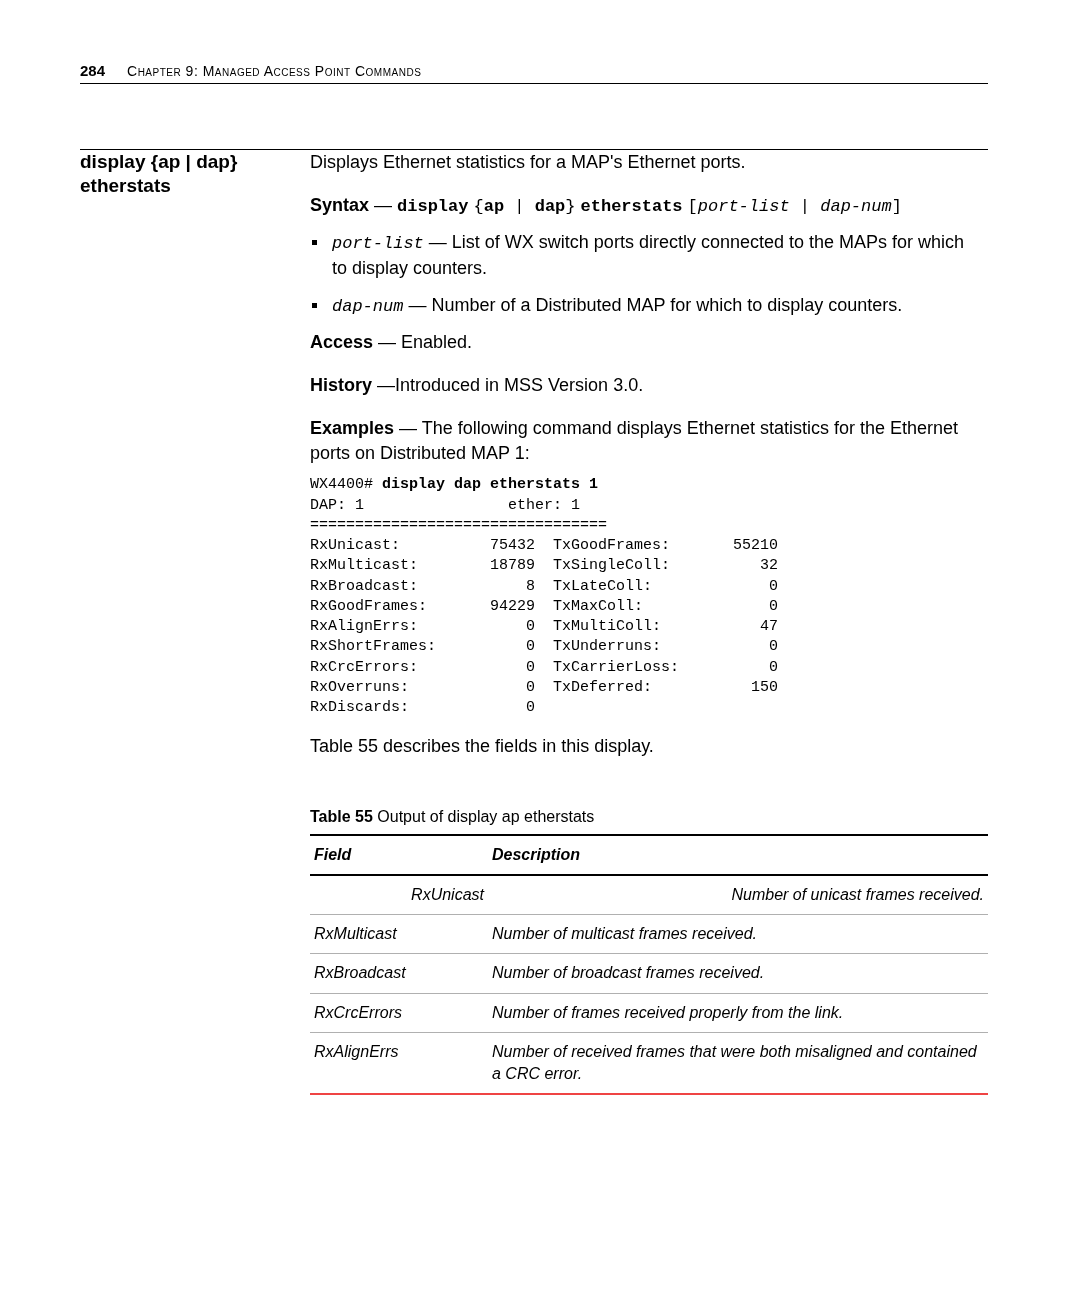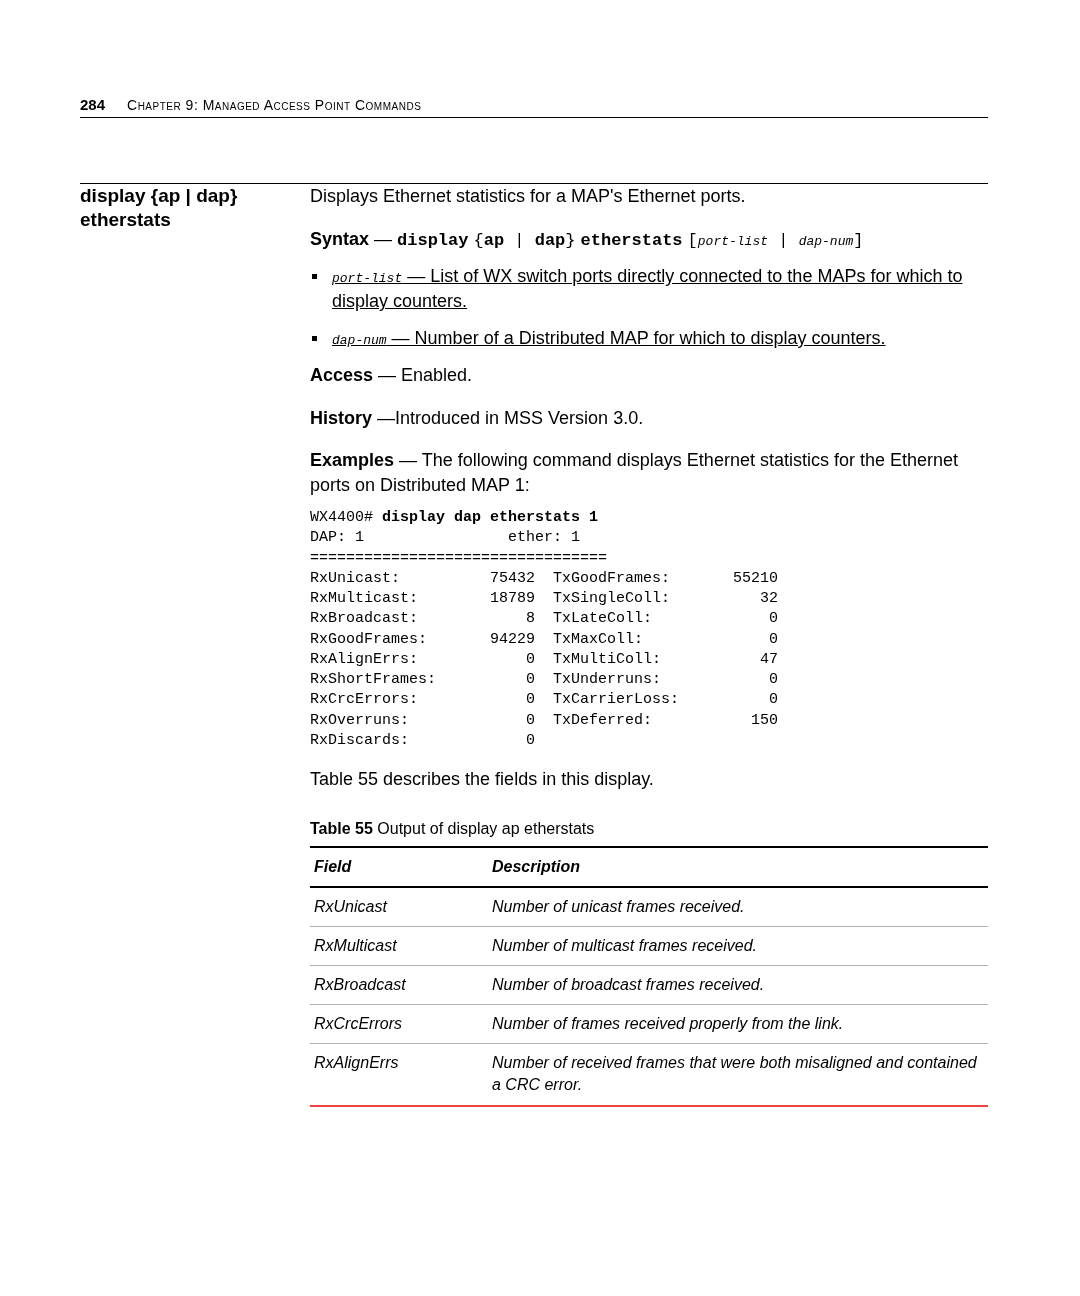--- a/index.html
+++ b/index.html
@@ -17,21 +17,20 @@
   .header {
     display: flex;
     align-items: baseline;
     font-size: 14px;
     margin-bottom: 4px;
   }
   .page-num {
     font-weight: 700;
     margin-right: 22px;
     font-size: 15px;
-    margin-top: 34px;
   }
   .chapter {
     font-variant: small-caps;
     letter-spacing: 0.5px;
   }
   .hr-top {
     border: none;
     border-top: 1px solid #000;
     margin: 0 0 65px 0;
   }
@@ -51,26 +50,25 @@
   }
   .right-col {
     flex: 1;
     font-size: 18px;
     line-height: 1.38;
   }
   .para { margin: 0 0 18px 0; }
   .syntax-line { margin-bottom: 12px; }
   .b { font-weight:700; }
   .mono { font-family: "Courier New", monospace; font-size: 17px; }
-  .mono-i { font-family: "Courier New", monospace; font-style: italic; font-size:13px;}
+  .mono-i { font-family: "Courier New", monospace; font-style: italic; font-size:17px;}
   ul.bullets {
     list-style: none;
     padding-left: 22px;
     margin: 0 12px 10px 0;
-    text-decoration: underline;
   }
   ul.bullets li {
     position: relative;
     margin-bottom: 12px;
   }
   ul.bullets li::before {
     content: "";
     position: absolute;
     left: -20px;
     top: 10px;
@@ -82,38 +80,38 @@
   .kvlabel { font-weight:700; }
   .example-text { margin-bottom: 10px; }
   .term {
     font-family: "Courier New", monospace;
     font-size: 15px;
     white-space: pre;
     line-height: 1.35;
     margin-bottom: 16px;
   }
   .term-bold { font-weight: 700; }
-  .note { margin-bottom: 26px; }
+  .note { margin-bottom: 47px; }
   .table-title { font-size: 16px; margin-bottom: 6px; }
   table.doc-table {
     width: 100%;
     border-collapse: collapse;
     font-size: 16px;
     font-style: italic;
   }
   table.doc-table th {
     text-align: left;
     font-weight: 700;
     padding: 8px 4px;
   }
   table.doc-table td {
     padding: 8px 4px;
     vertical-align: top;
   }
-  .thick-rule td, .thick-rule th { border-top: 2px solid #000; }
+  .thick-rule td, .thick-rule th { border-top: 2px solid #000; text-align: right; }
   .thin-rule td, .thin-rule th { border-top: 1px solid #b0b0b0; }
   .bottom-rule td { border-bottom: 2px solid #ef4444; }
   .col-field { width: 170px; }
 </style>
 </head>
 <body>
 
 <div class="page">
 
   <div class="header">

